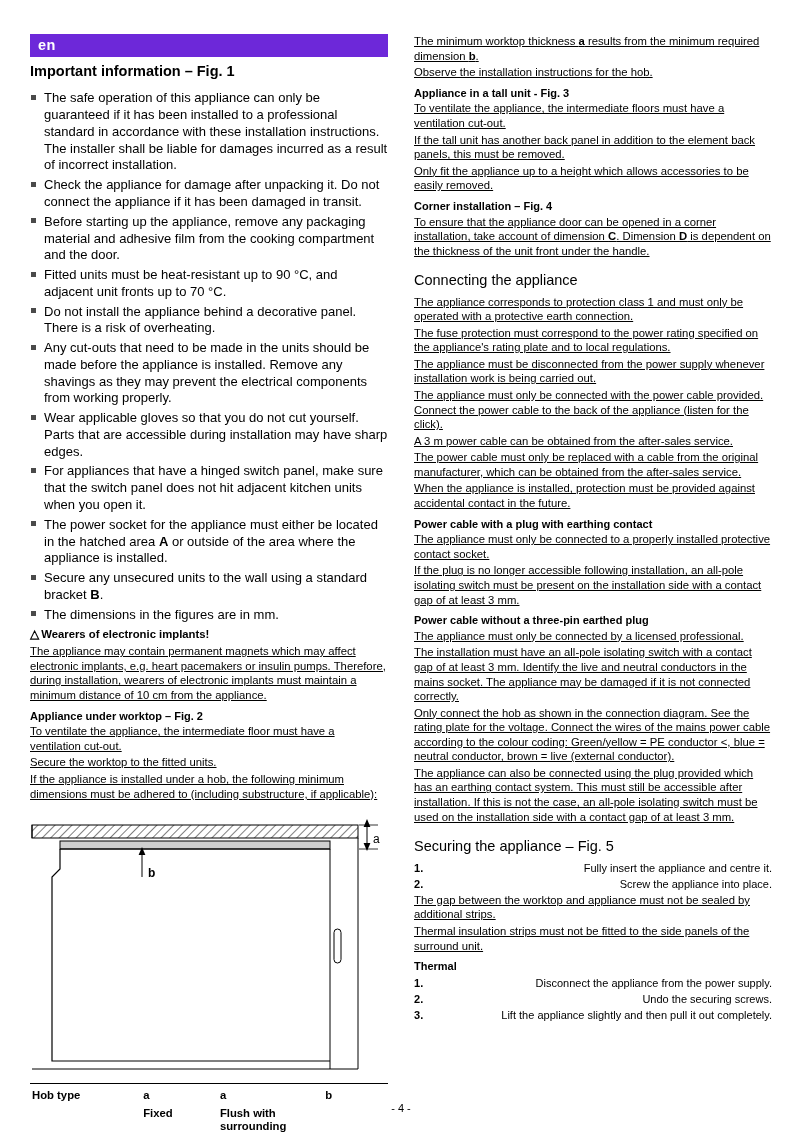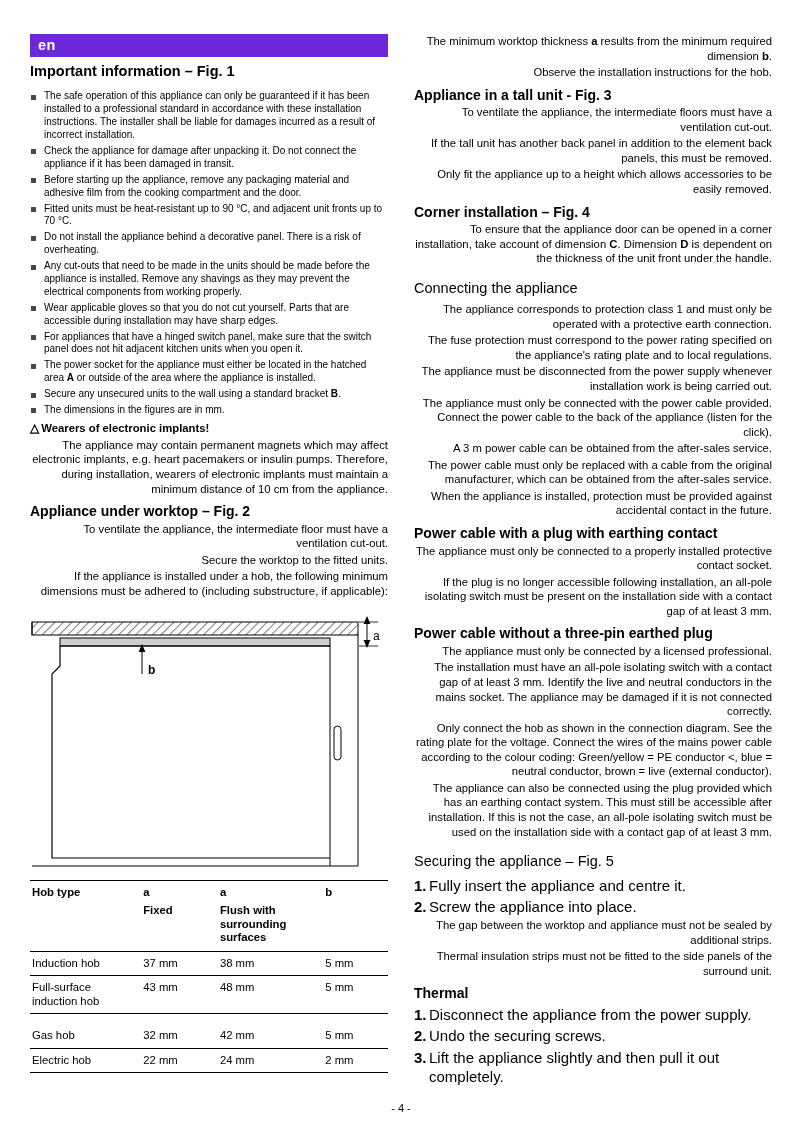--- a/index.html
+++ b/index.html
@@ -44,38 +44,39 @@
     margin: 0 0 10px 0;
     line-height: 1.2;
   }
   h2.section {
     font-size: 14.5px;
     font-weight: normal;
     margin: 14px 0 5px 0;
     line-height: 1.2;
   }
   h3.sub {
-    font-size: 14px;
+    font-size: 11px;
     font-weight: bold;
     margin: 7px 0 1px 0;
     line-height: 1.25;
   }
   p.t {
     font-size: 11.3px;
     line-height: 1.29;
     margin: 0 0 2px 0;
-    text-align: right;
+    text-align: left;
+    text-decoration: underline;
   }
   ul.bullets {
     list-style: none;
     margin: 0 0 4px 0;
     padding: 0;
   }
   ul.bullets li {
-    font-size: 10px;
+    font-size: 13px;
     line-height: 1.29;
     margin: 0 0 3px 0;
     padding-left: 14px;
     position: relative;
   }
   ul.bullets li:before {
     content: "";
     position: absolute;
     left: 1px;
     top: 4.5px;
@@ -83,25 +84,26 @@
     height: 5px;
     background: #4a4a4a;
   }
   ol.numbered {
     list-style: none;
     margin: 2px 0 2px 0;
     padding: 0;
     counter-reset: li;
   }
   ol.numbered li {
-    font-size: 15px;
+    font-size: 11px;
     line-height: 1.29;
     margin: 0 0 2px 0;
     padding-left: 15px;
     position: relative;
+    text-align: right;
   }
   ol.numbered li:before {
     counter-increment: li;
     content: counter(li) ".";
     position: absolute;
     left: 0;
     top: 0;
     font-weight: bold;
   }
   .warn {

